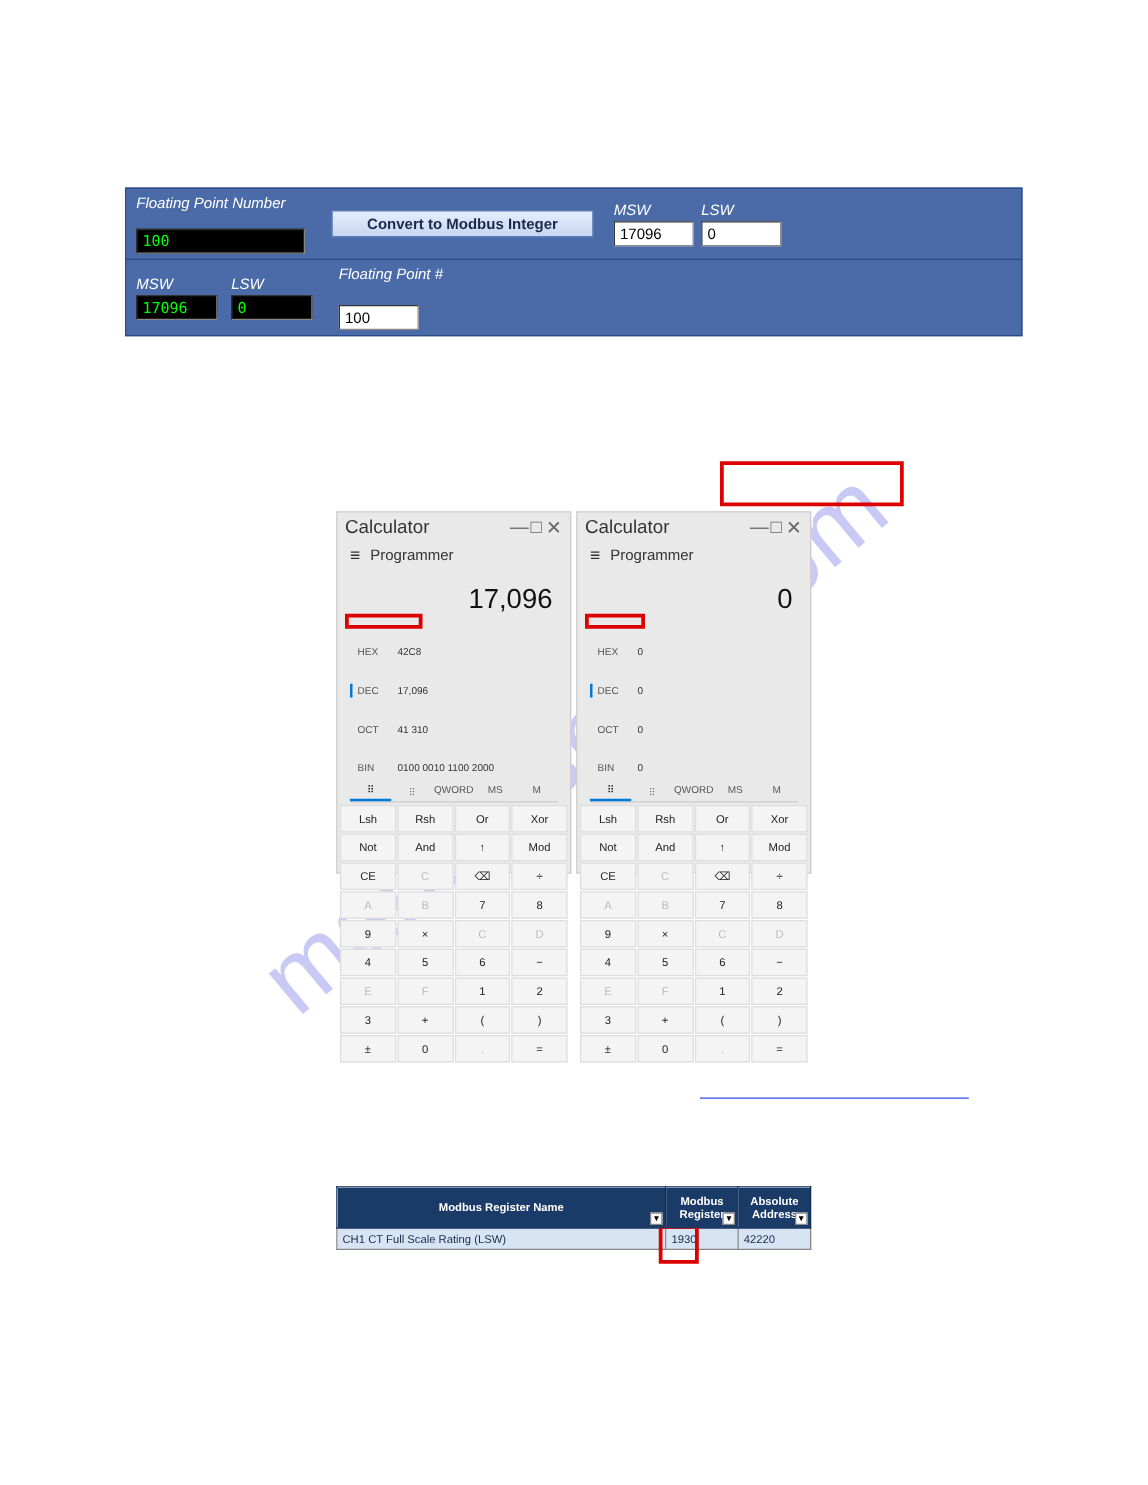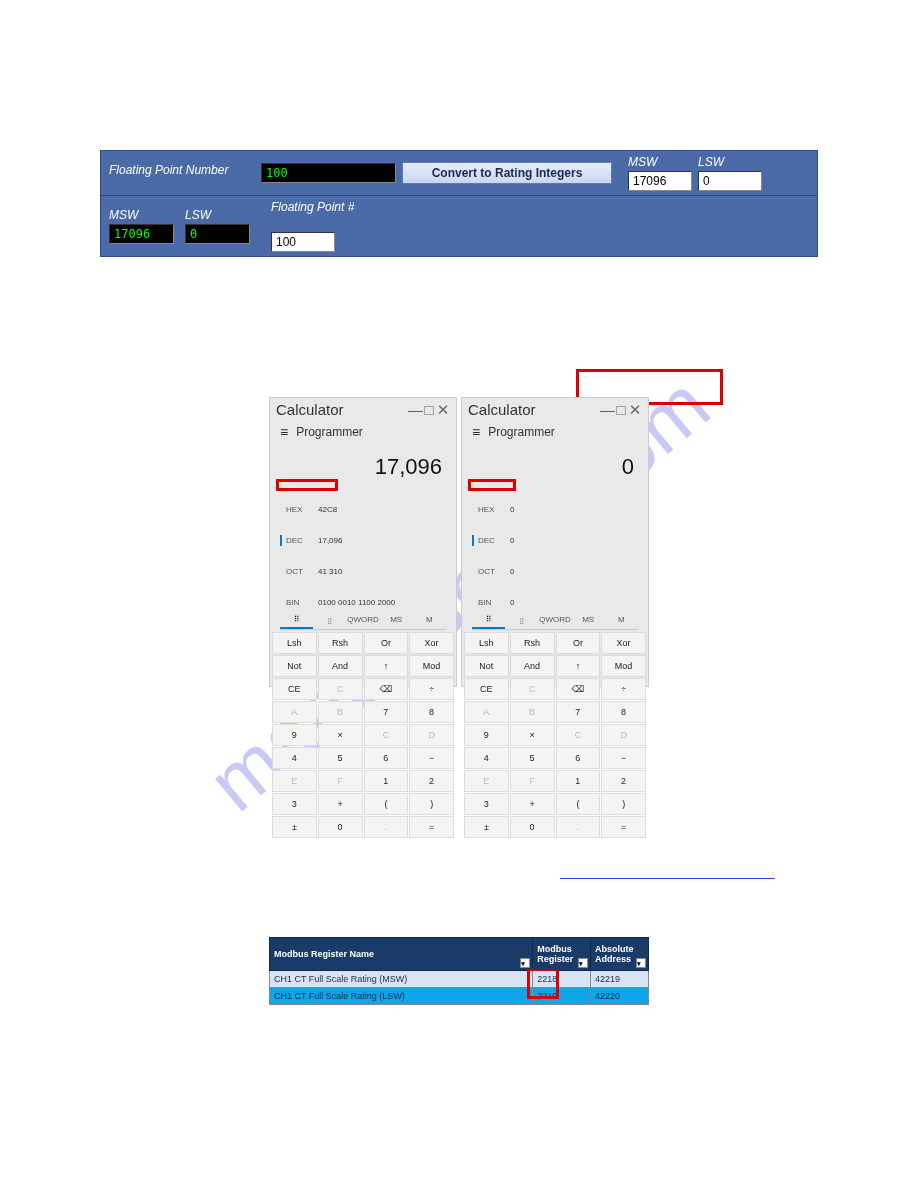--- a/index.html
+++ b/index.html
@@ -69,21 +69,21 @@
   }
   .kgrid button.dim { color: #bbb; }
   .hex-hilite-1 { left: 7px; top: 82px; width: 62px; height: 12px; }
   .hex-hilite-2 { left: 199px; top: 82px; width: 48px; height: 12px; }
 
   
   .regtbl { margin: 250px auto 0 auto; width: 380px; position: relative; font-size: 9px; }
   .regtbl table { border-collapse: collapse; width: 100%; }
   .regtbl th {
     background: #1a3a68; color: #fff; font-weight: bold;
-    border: 1px solid #0a2a58; padding: 6px 4px; text-align: left;
+    border: 1px solid #0a2a58; padding: 6px 4px; text-align: center;
     position: relative;
   }
   .regtbl th .dd { position: absolute; right: 2px; bottom: 2px; width: 10px; height: 10px; background: #fff; color: #000; font-size: 7px; line-height: 10px; border: 1px solid #888; }
   .regtbl td { border: 1px solid #888; padding: 3px 4px; background: #d6e4f4; color: #1a2a4a; }
   .regtbl tr:nth-child(2) td { background: #0ea5e9; }
   .reg-hilite { left: 258px; top: 31px; width: 32px; height: 31px; }
 
   
   .dec-line { position: absolute; left: 560px; top: 878px; width: 215px; border-top: 1px solid #2a4aee; }
 
@@ -97,25 +97,25 @@
   }
 </style>
 </head>
 <body>
 
 <div class="watermark">manualshive.com</div>
 
 <div class="conv-wrap">
   <div class="converter">
     <div class="conv-row">
-      <div style="display:flex;gap:2px;">
+      <div style="display:flex;flex-direction:column;gap:14px;">
         <div class="conv-labelcol">Floating Point Number</div>
         <input class="black-in wide" value="100" style="">
       </div>
-      <button class="conv-btn">Convert to Rating Integers</button>
+      <button class="conv-btn">Convert to Modbus Integer</button>
       <div style="display:flex;flex-direction:column;gap:2px;">
         <div class="out-labels">
           <span>MSW</span>
           <span>LSW</span>
         </div>
         <div class="out-box-row">
           <input class="white-out" value="17096" style="">
           <input class="white-out" value="0" style="">
         </div>
       </div>
@@ -312,24 +312,19 @@
   <table>
     <thead>
         <tr>
       <th style="width:250px"><span>Modbus Register Name</span><span class="dd">▾</span></th>
       <th style="width:55px"><span>Modbus Register</span><span class="dd">▾</span></th>
       <th style="width:55px"><span>Absolute Address</span><span class="dd">▾</span></th>
     </tr>
       </thead>
     <tbody>
       <tr>
-        <td>CH1 CT Full Scale Rating (MSW)</td>
-        <td>2218</td>
-        <td>42219</td>
-      </tr>
-      <tr>
         <td>CH1 CT Full Scale Rating (LSW)</td>
-        <td>2219</td>
+        <td>1930</td>
         <td>42220</td>
       </tr>
     </tbody>
   </table>
 </div>
 
 </body></html>

